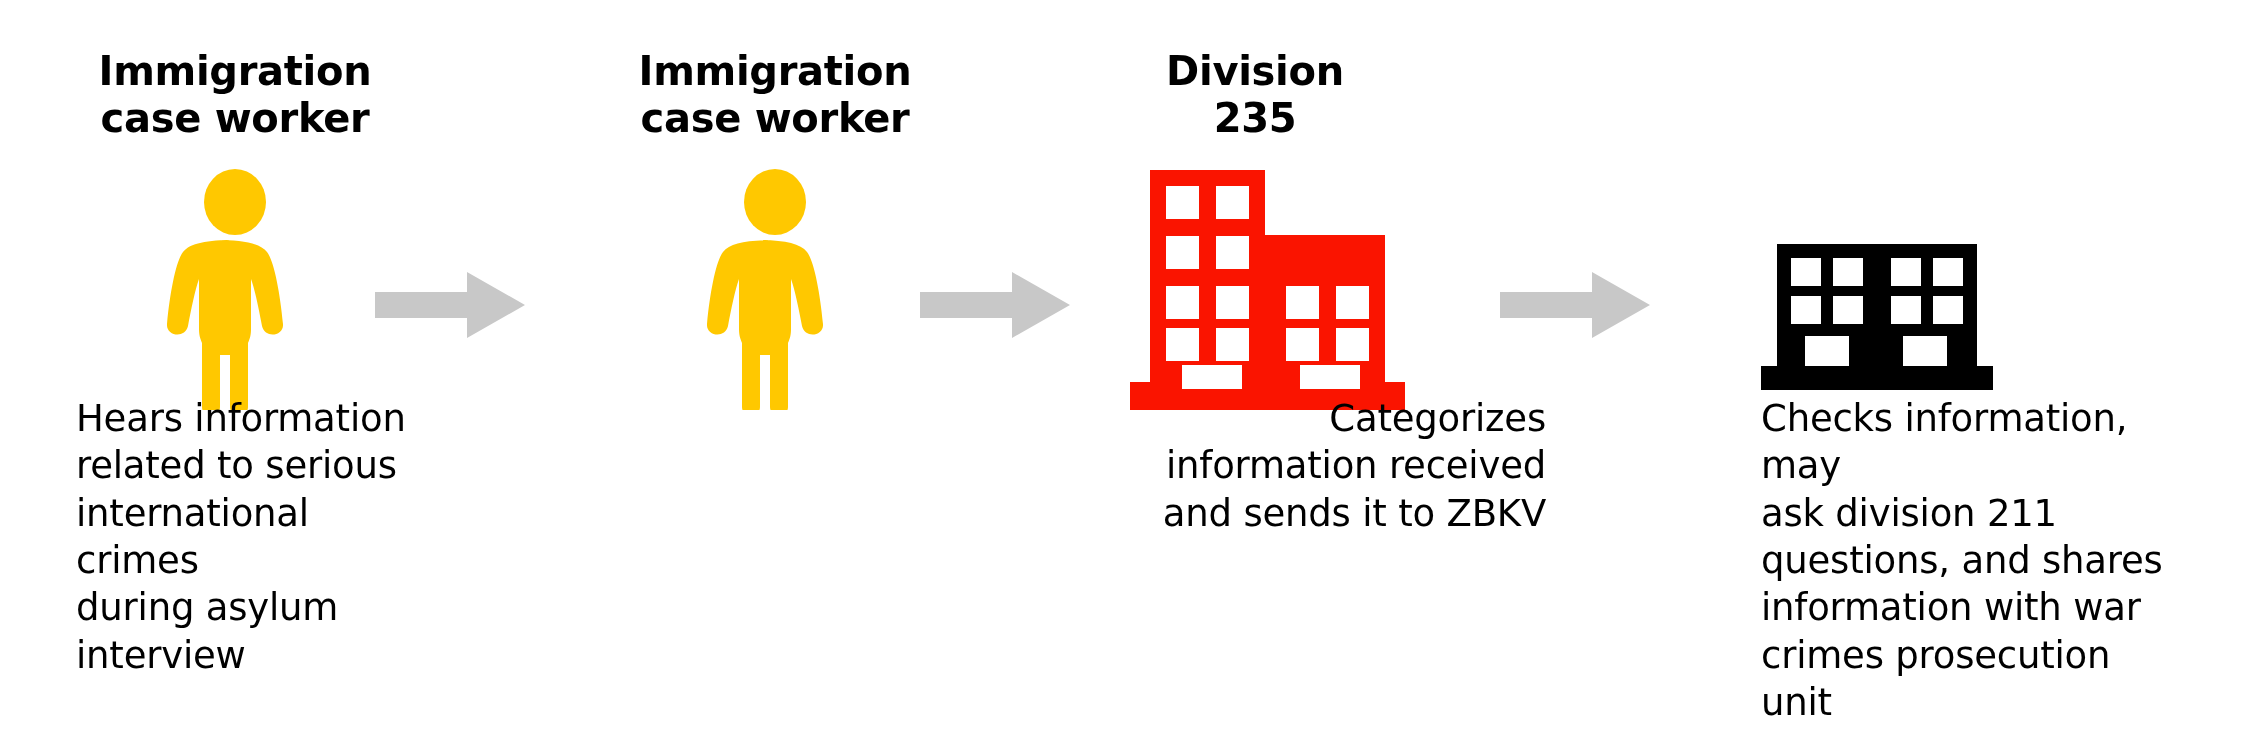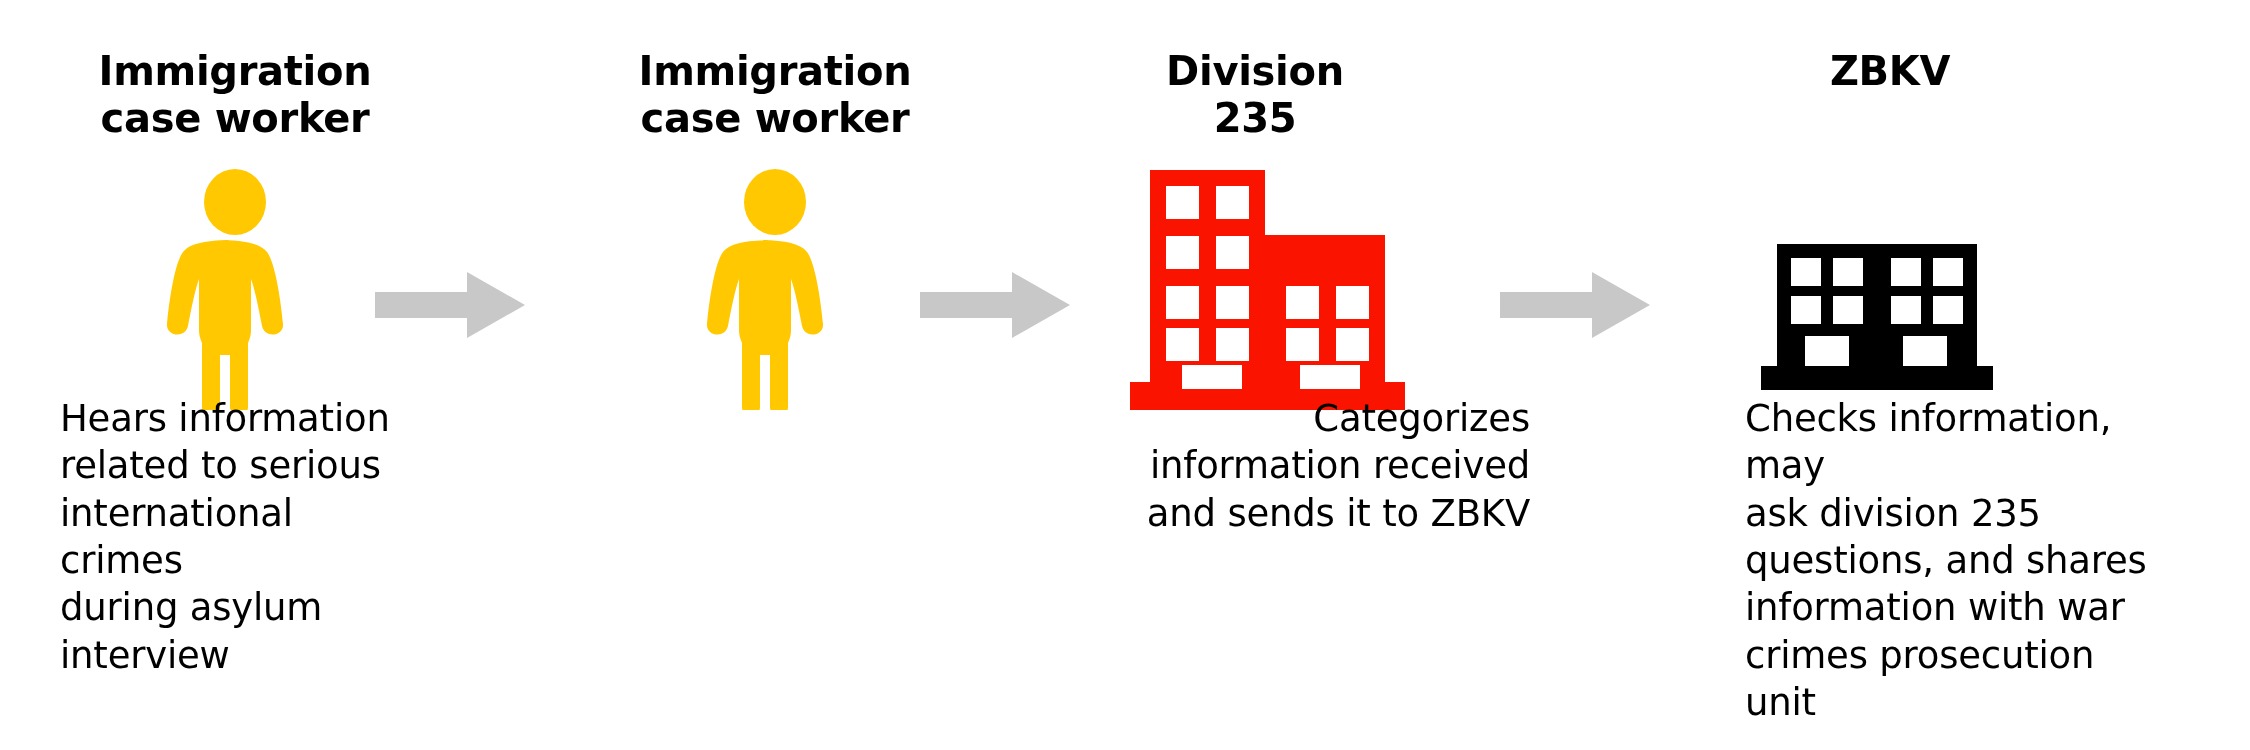--- a/index.html
+++ b/index.html
@@ -52,21 +52,21 @@
     position: absolute;
     top: 160px;
     left: 0;
     width: 100%;
     height: 250px;
   }
 
   .step-desc {
     position: absolute;
     top: 395px;
-    left: 0;
+    left: 16px;
     font-size: 37px;
     line-height: 1.28;
     color: #000000;
     text-align: left;
     white-space: pre-line;
     letter-spacing: -0.2px;
   }
   .step-1 .step-desc { width: 330px; }
   .step-2 .step-desc { width: 330px; }
   .step-3 .step-desc { width: 400px; text-align: right; }
@@ -212,21 +212,20 @@
 and sends it to ZBKV</div>
   </div>
 
   <div class="arrow arrow-3">
     <svg width="150" height="66" viewBox="0 0 150 66">
       <polygon points="0,20 92,20 92,0 150,33 92,66 92,46 0,46" fill="#C8C8C8"></polygon>
     </svg>
   </div>
 
   <div class="step step-4">
-    <div class="step-title">ZBKV</div>
 
     <div class="step-icon">
 
       <svg width="460" height="250" viewBox="0 0 460 250">
         <g fill="#000000">
           <rect x="32" y="84" width="200" height="130"></rect>
           <rect x="16" y="206" width="232" height="24"></rect>
         </g>
         <g fill="#FFFFFF">
           <rect x="46" y="98" width="30" height="28"></rect>
@@ -237,19 +236,19 @@
           <rect x="88" y="136" width="30" height="28"></rect>
           <rect x="146" y="136" width="30" height="28"></rect>
           <rect x="188" y="136" width="30" height="28"></rect>
           <rect x="60" y="176" width="44" height="30"></rect>
           <rect x="158" y="176" width="44" height="30"></rect>
         </g>
       </svg>
     </div>
 
     <div class="step-desc">Checks information, may
-ask division 235
+ask division 211
 questions, and shares
 information with war
 crimes prosecution unit</div>
   </div>
 
 </div>
 
 </body></html>

